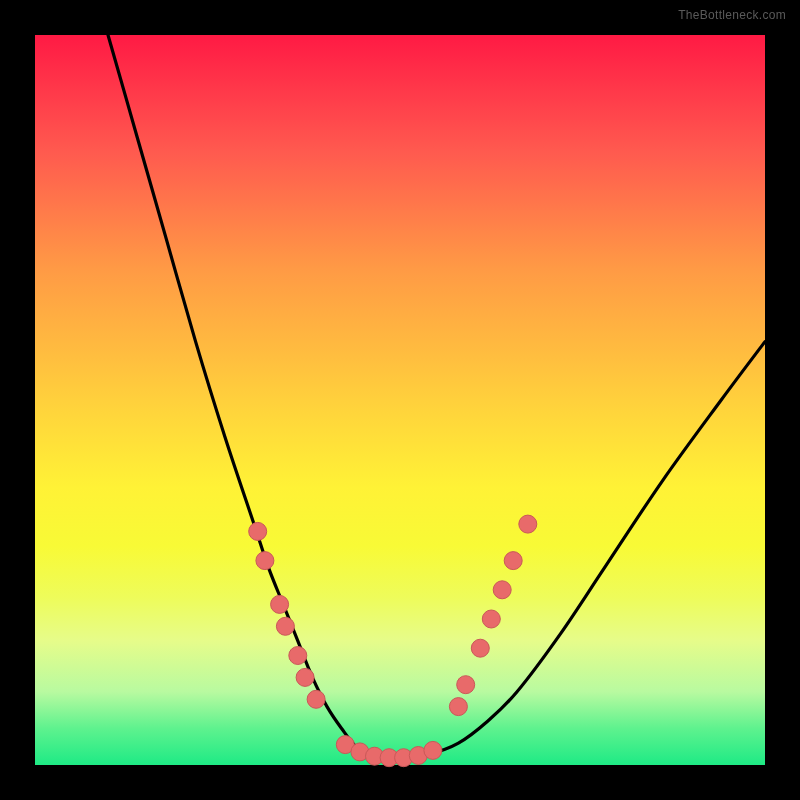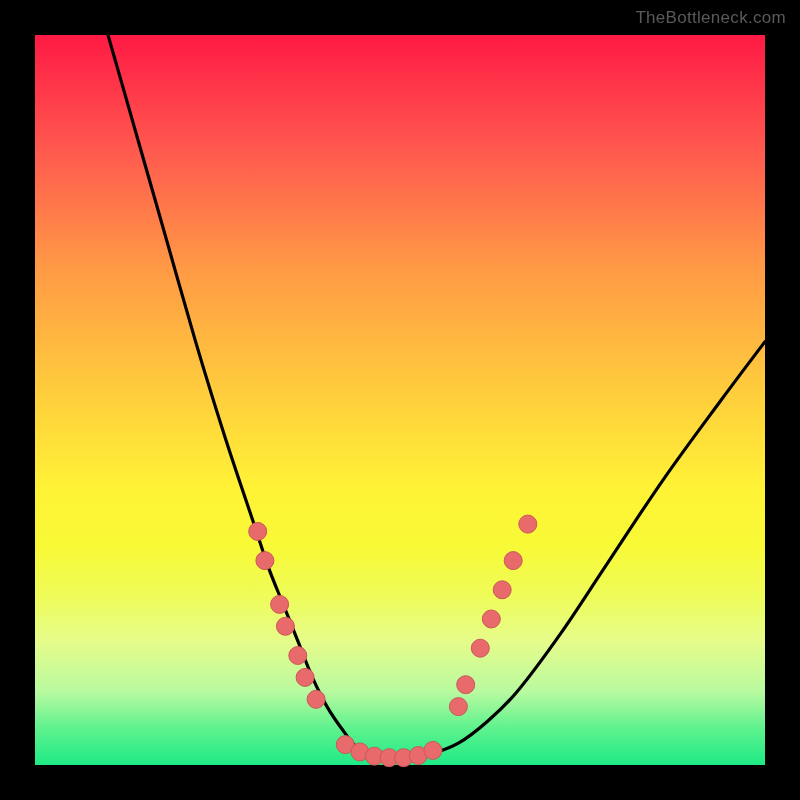--- a/index.html
+++ b/index.html
@@ -40,21 +40,21 @@
       #b8faa0 90%,
       #5ef28e 95%,
       #1eea85 100%
     );
   }
   .watermark {
     position: absolute;
     top: 8px;
     right: 14px;
     color: #5a5a5a;
-    font-size: 17px;
+    font-size: 12px;
     font-weight: 500;
     letter-spacing: 0.3px;
     user-select: none;
     text-align: center;
   }
   svg.curve {
     position: absolute;
     top: 0;
     left: 0;
     width: 730px;

